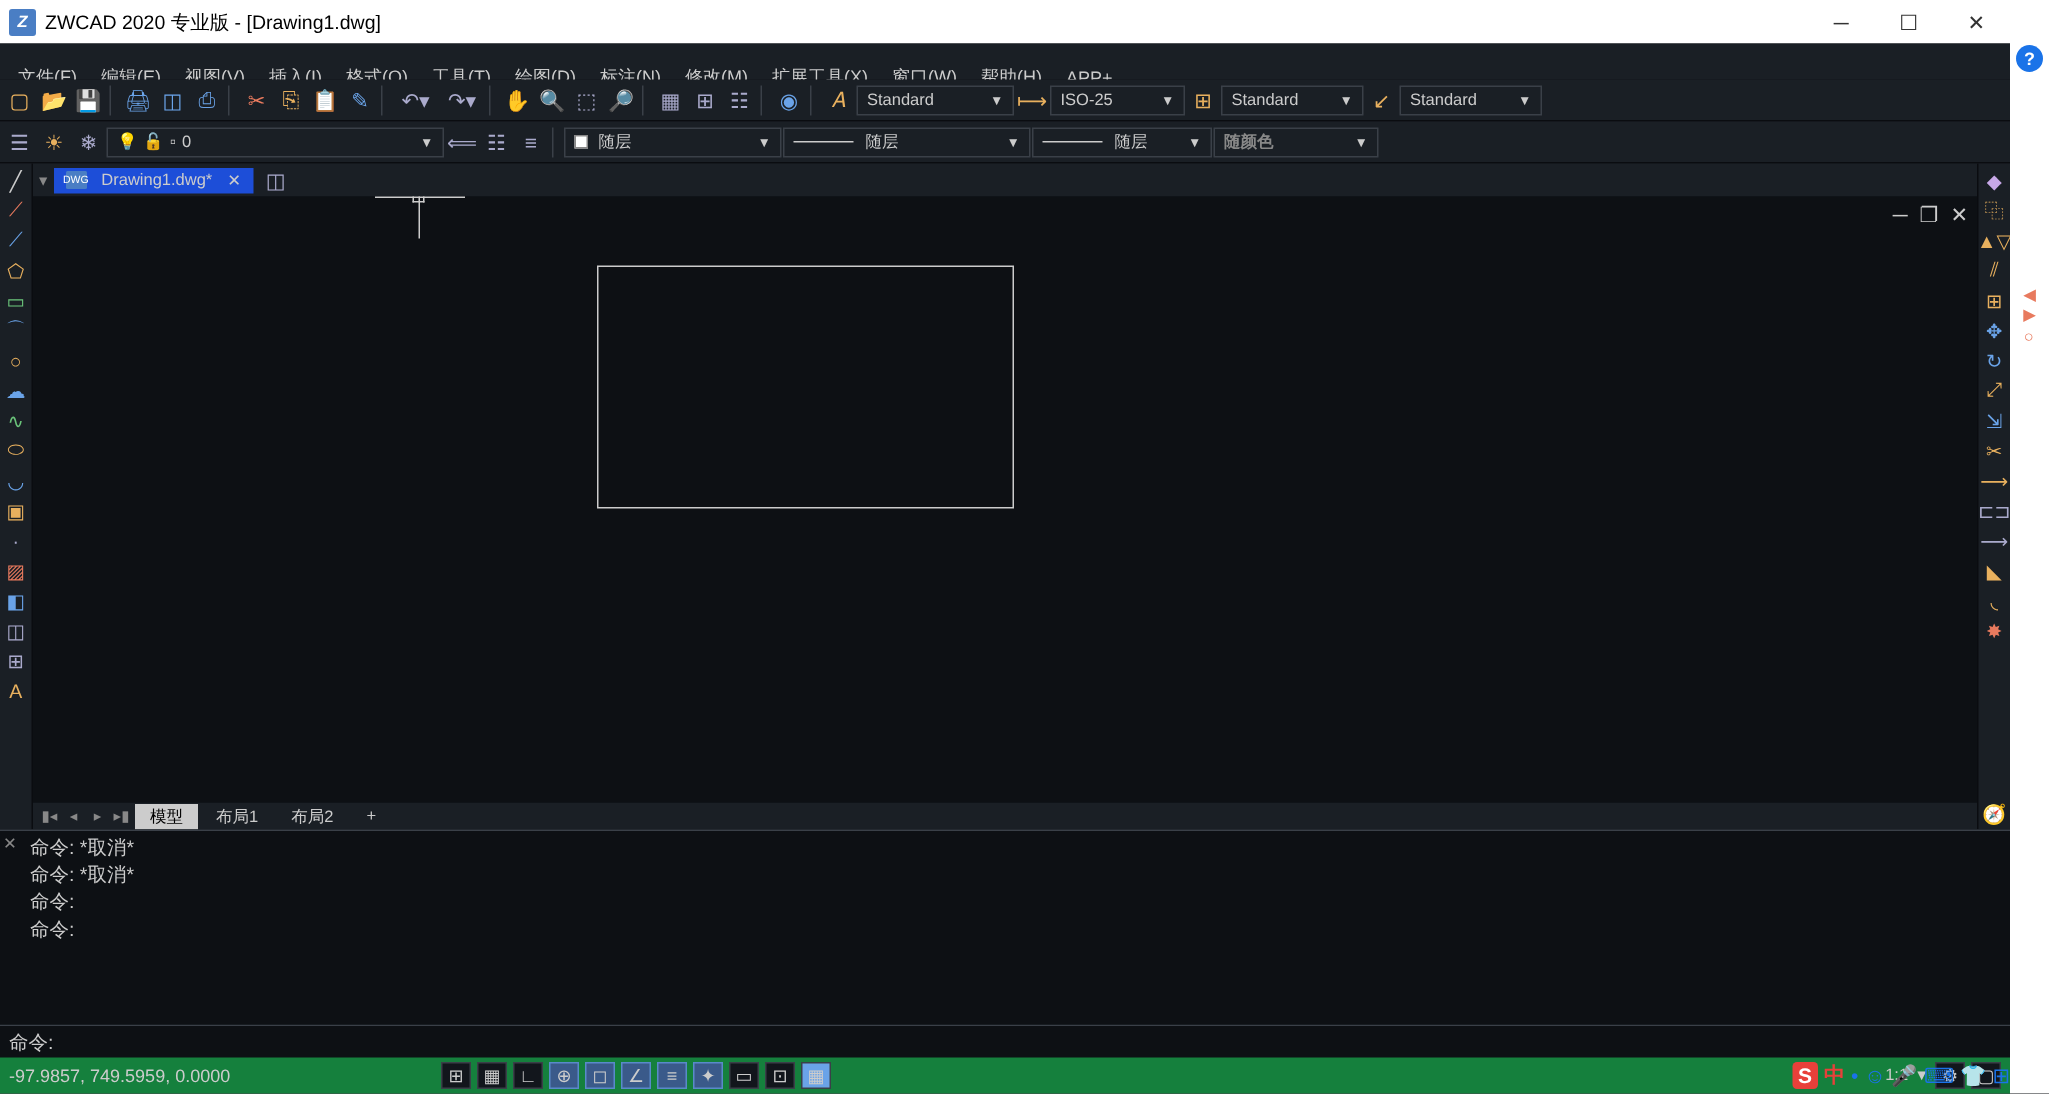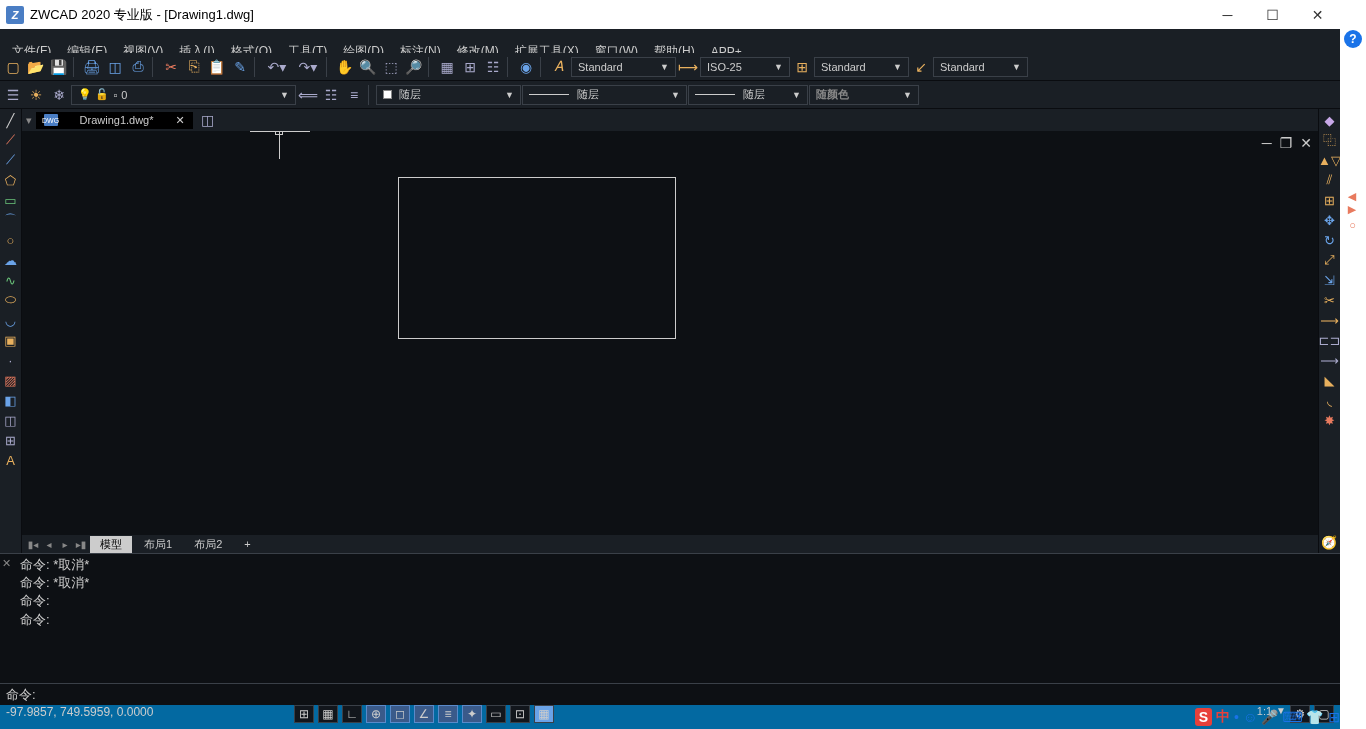--- a/index.html
+++ b/index.html
@@ -15,37 +15,37 @@
 .tbtn { width: 22px; height: 22px; display: flex; align-items: center; justify-content: center; font-size: 14px; color: #aac; border: 1px solid transparent; }
 .tsep { width: 5px; height: 20px; border-left: 1px solid #3a4048; margin: 0 2px; }
 .dropdown { height: 20px; background: #1a1f25; border: 1px solid #3a4048; color: #ccc; font-size: 11px; font-family: monospace; display: flex; align-items: center; padding: 0 6px; gap: 4px; }
 .dropdown .arrow { margin-left: auto; font-size: 9px; }
 .body-row { flex: 1; display: flex; min-height: 0; }
 .vtoolbar { width: 22px; background: #1a1f25; display: flex; flex-direction: column; align-items: center; padding: 2px 0; gap: 2px; border-right: 1px solid #0a0c10; }
 .vtoolbar.right { border-right: none; border-left: 1px solid #0a0c10; }
 .vbtn { width: 18px; height: 18px; display: flex; align-items: center; justify-content: center; font-size: 13px; color: #aac; }
 .canvas-area { flex: 1; display: flex; flex-direction: column; background: #0d1014; min-width: 0; }
 .doctabs { height: 22px; background: #1a1f25; display: flex; align-items: center; padding: 0 4px; font-size: 11px; }
-.doctab { padding: 2px 8px; font-family: monospace; background: #000000; display: flex; align-items: center; gap: 22px; }
+.doctab { padding: 2px 8px; font-family: monospace; background: #1d4ed8; display: flex; align-items: center; gap: 10px; }
 .doctab .tabicon { width: 14px; height: 12px; background: #4a7ec4; color: #fff; font-size: 7px; display:flex; align-items:center; justify-content:center; border-radius:1px;}
 .canvas { flex: 1; background: #0d1014; position: relative; }
 .rect { position: absolute; left: 376px; top: 46px; width: 278px; height: 162px; border: 1px solid #ccc; }
 .crosshair-v { position: absolute; left: 257px; top: 0px; width: 1px; height: 28px; background: #ccc; }
 .crosshair-h { position: absolute; left: 228px; top: 0px; width: 60px; height: 1px; background: #ccc; }
 .pickbox { position: absolute; left: 253px; top: 0px; width: 8px; height: 4px; border: 1px solid #ccc; border-top:none;}
 .canvas-controls { position: absolute; right: 6px; top: 4px; display: flex; gap: 8px; color: #ccc; font-size: 14px; }
 .layouttabs { height: 18px; background: #1a1f25; display: flex; align-items: center; font-size: 11px; padding: 0 4px; gap: 2px; }
 .layouttabs .nav { width: 14px; text-align: center; color: #888; font-size: 10px; }
 .layouttabs .tab { padding: 1px 10px; color: #ccc; }
 .layouttabs .tab.active { background: #ccc; color: #000; }
 .cmdhistory { height: 130px; background: #0d1014; color: #ccc; font-family: "SimSun", monospace; font-size: 13px; padding: 2px 6px; overflow: hidden; line-height: 1.4; border-top: 1px solid #3a4048; position: relative;}
 .cmdhistory .xclose { position: absolute; left: 2px; top: 2px; font-size: 11px; color: #888;}
 .cmdinput { height: 22px; background: #0d1014; display: flex; align-items: center; padding: 0 6px; font-family: "SimSun", monospace; font-size: 13px; color: #ccc; border-top: 1px solid #3a4048;}
 .cmdinput input { flex: 1; background: transparent; border: none; color: #ccc; outline: none; font-family: inherit; font-size: inherit; margin-left: 4px;}
-.statusbar { height: 24px; background: #0369a1; display: flex; font-size: 12px; color: #ccc; padding: 0 6px; gap: 4px; }
+.statusbar { height: 24px; background: #15803d; display: flex; align-items: center; font-size: 12px; color: #ccc; padding: 0 6px; gap: 4px; }
 .statusbar .coords { min-width: 180px; }
 .sbtn { width: 20px; height: 18px; display: flex; align-items: center; justify-content: center; font-size: 12px; border: 1px solid #3a4048; background: #12161c;}
 .sbtn.active { background: #3a5a8a; border-color: #5a8aca;}
 .browser-right { position: absolute; right: 0; top: 28px; width: 26px; height: 695px; background: #fff; display: flex; flex-direction: column; align-items: center; padding-top: 2px; gap: 2px;}
 .help-icon { width: 18px; height: 18px; border-radius: 50%; background: #1a73e8; color: #fff; display:flex; align-items:center; justify-content:center; font-size:12px; font-weight:bold;}
 .tray { position: absolute; right: 22px; bottom: 0; height: 24px; display: flex; align-items: center; gap: 4px; padding: 0 4px; z-index: 10;}
 .tray span { font-size: 14px; }
 .swatch { width:9px; height:9px; background:#fff; border:1px solid #888; display:inline-block; margin-right:3px; vertical-align:middle;}
 .line-sample { display:inline-block; width:40px; height:1px; background:#ccc; vertical-align:middle; margin-right:4px;}
 </style>

